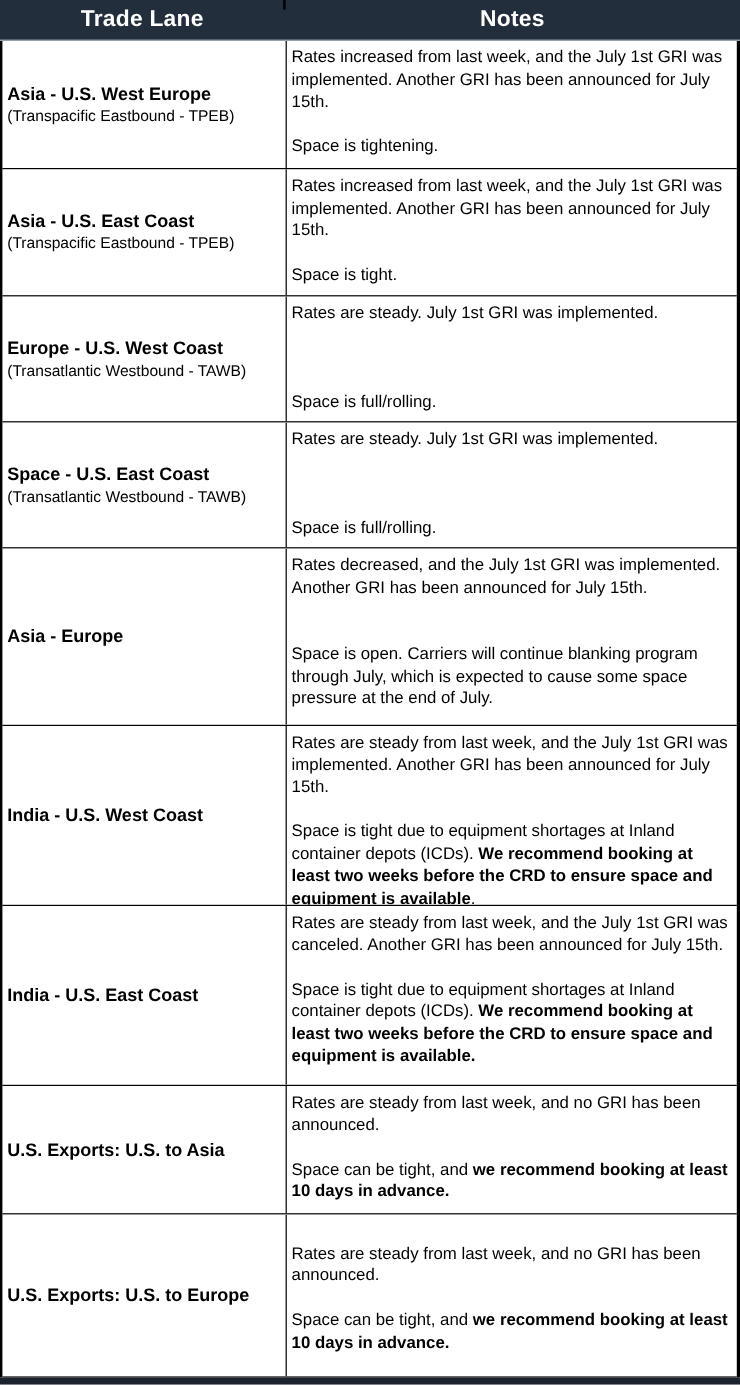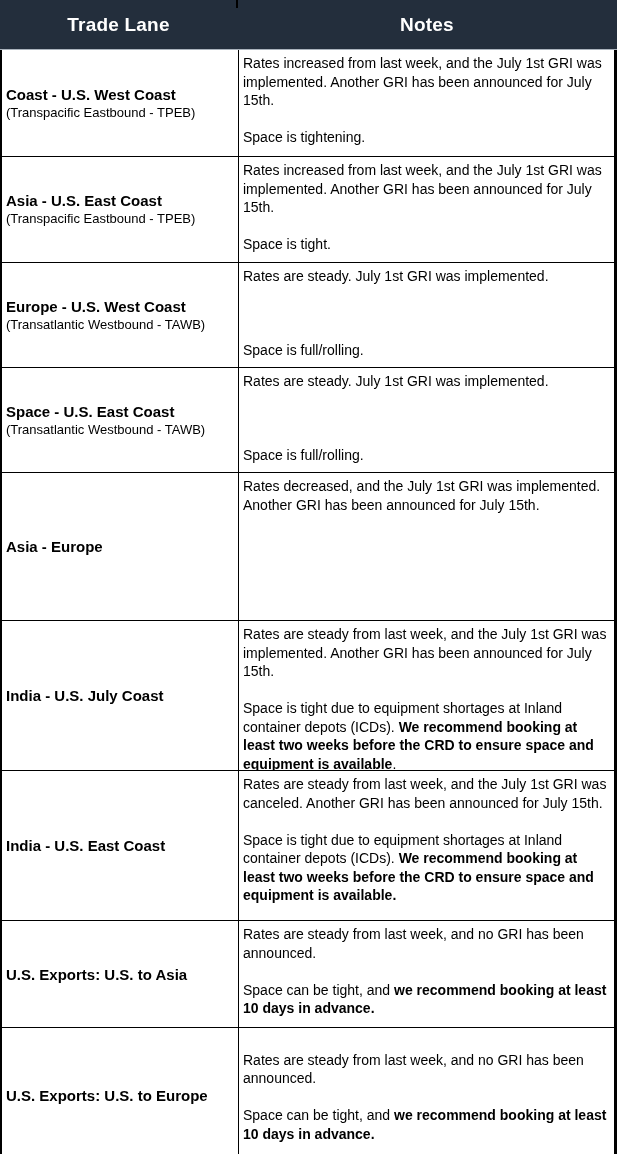--- a/index.html
+++ b/index.html
@@ -10,21 +10,21 @@
     position: relative;
     width: 617px;
     height: 1154px;
     background: #fff;
     overflow: hidden;
   }
 
   .table-header {
     display: flex;
     width: 617px;
-    height: 50px;
+    height: 34px;
     background: #232e3c;
     border-bottom: 1px solid #aab3bd;
     position: relative;
   }
   .header-cell {
     display: flex;
     align-items: center;
     justify-content: center;
     color: #fff;
     font-size: 19px;
@@ -96,21 +96,21 @@
 
   <div class="table-header" style="background: rgb(35, 46, 60);">
     <div class="header-cell lane-col">Trade Lane</div>
     <div class="header-divider-notch"></div>
     <div class="header-cell notes-col">Notes</div>
   </div>
 
   <div class="table-body" id="rows-container">
       <div class="table-row" style="height: 107px;">
         <div class="lane-cell">
-          <div class="lane-name">Coast - U.S. West Coast</div>
+          <div class="lane-name">Asia - U.S. West Europe</div>
           <div class="lane-sub">(Transpacific Eastbound - TPEB)</div>
         </div>
         <div class="notes-cell">
           <div class="para"><span>Rates increased from last week, and the July 1st GRI was implemented. Another GRI has been announced for July 15th.</span></div>
           <div class="blank-line"></div>
           <div class="para"><span>Space is tightening.</span></div>
         </div>
       </div>
       <div class="table-row" style="height: 106px;">
         <div class="lane-cell">
@@ -150,25 +150,26 @@
         </div>
       </div>
       <div class="table-row" style="height: 148px;">
         <div class="lane-cell">
           <div class="lane-name">Asia - Europe</div>
         </div>
         <div class="notes-cell">
           <div class="para"><span>Rates decreased, and the July 1st GRI was implemented. Another GRI has been announced for July 15th.</span></div>
           <div class="blank-line"></div>
           <div class="blank-line"></div>
+          <div class="para"><span>Space is open. Carriers will continue blanking program through July, which is expected to cause some space pressure at the end of July.</span></div>
         </div>
       </div>
       <div class="table-row" style="height: 150px;">
         <div class="lane-cell">
-          <div class="lane-name">India - U.S. July Coast</div>
+          <div class="lane-name">India - U.S. West Coast</div>
         </div>
         <div class="notes-cell">
           <div class="para"><span>Rates are steady from last week, and the July 1st GRI was implemented. Another GRI has been announced for July 15th.</span></div>
           <div class="blank-line"></div>
           <div class="para"><span>Space is tight due to equipment shortages at Inland container depots (ICDs). </span><span class="bold-seg">We recommend booking at least two weeks before the CRD to ensure space and equipment is available</span><span>.</span></div>
         </div>
       </div>
       <div class="table-row" style="height: 150px;">
         <div class="lane-cell">
           <div class="lane-name">India - U.S. East Coast</div>

